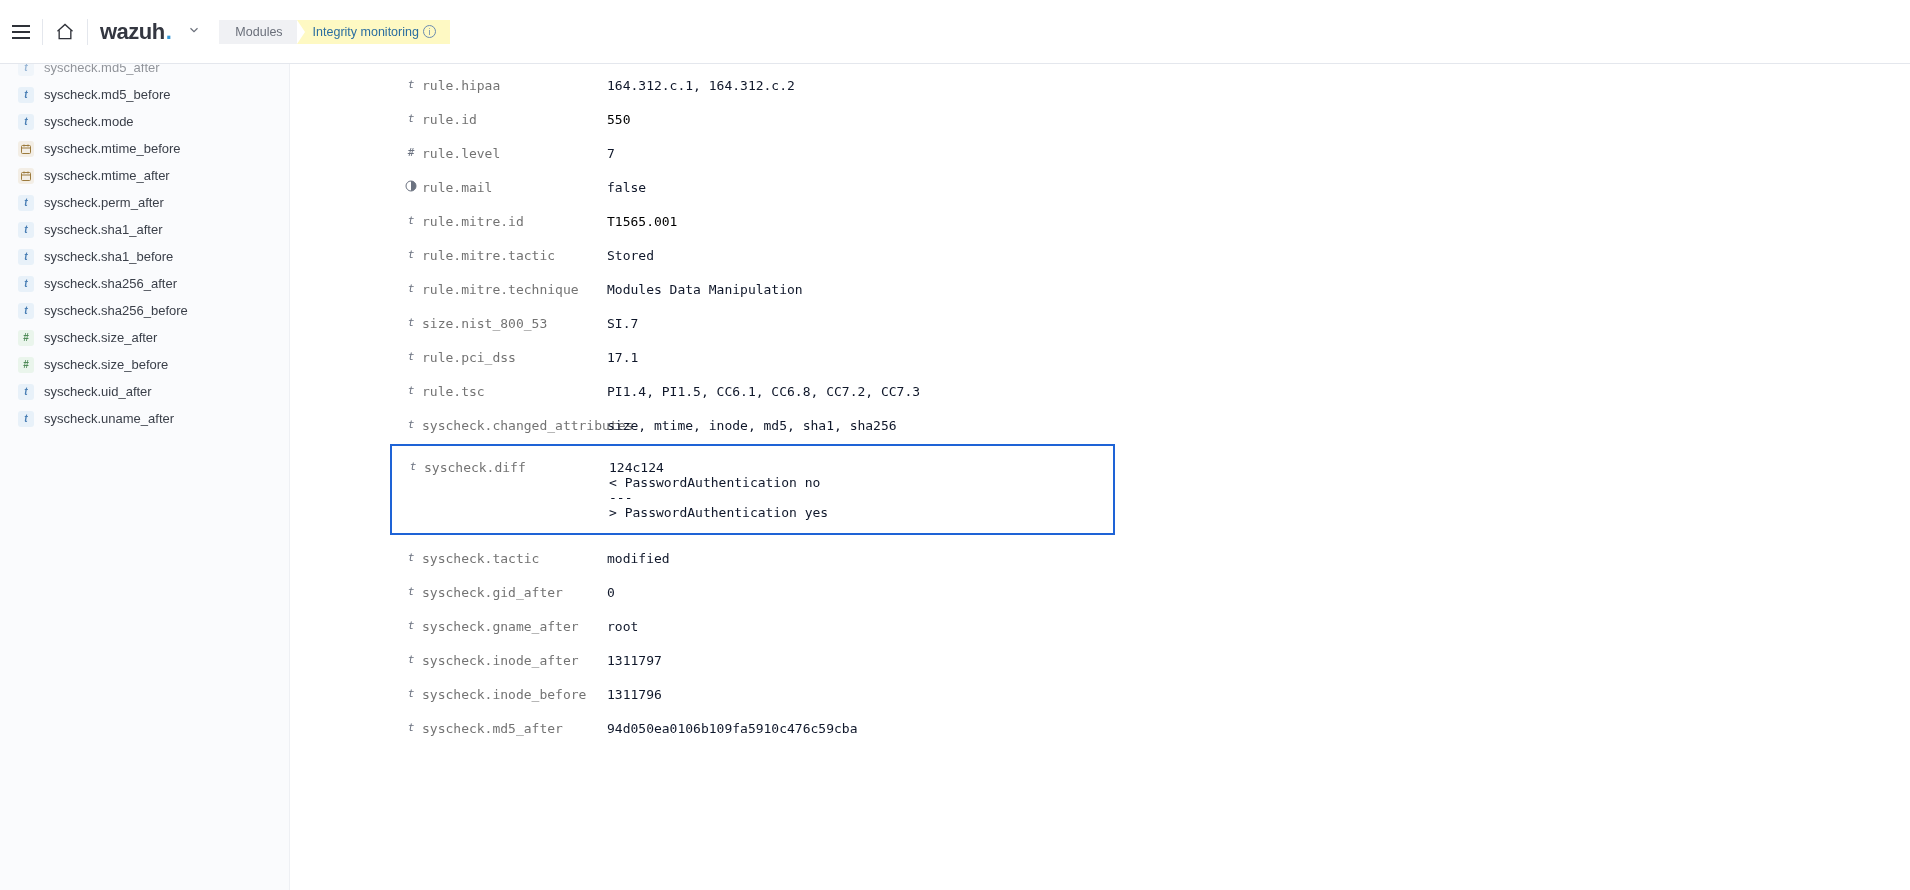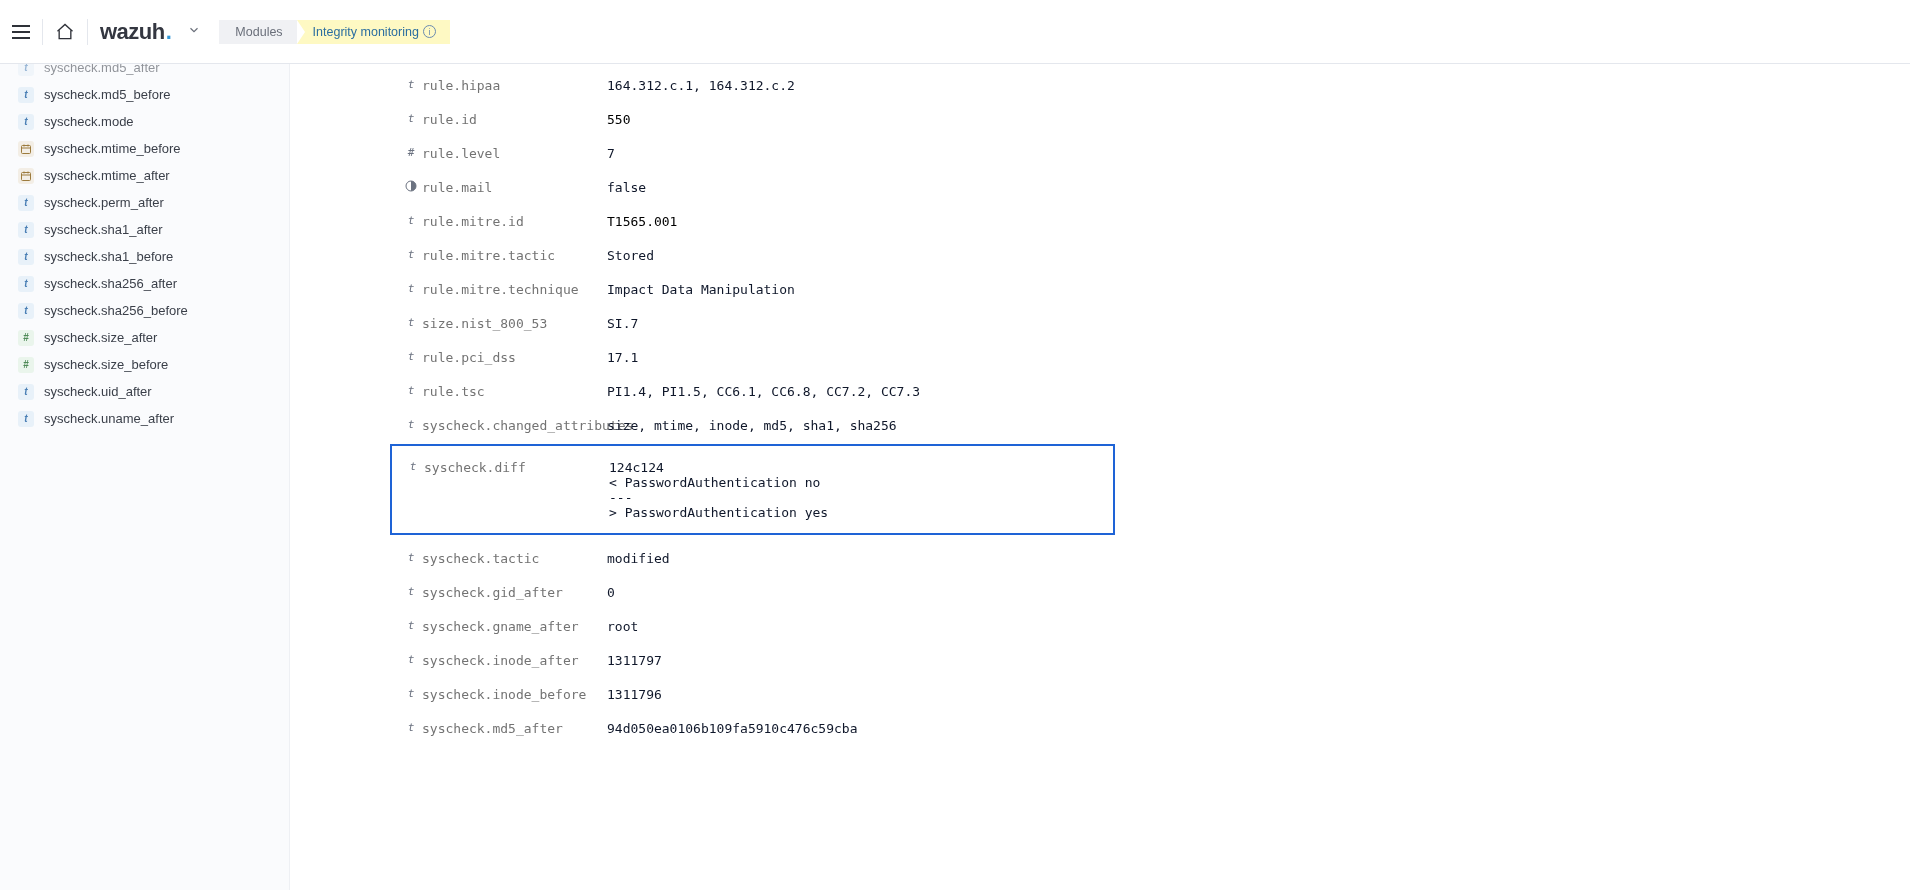--- a/index.html
+++ b/index.html
@@ -293,21 +293,21 @@
         <span class="dval link">T1565.001</span>
       </div>
       <div class="detail-row">
         <span class="dicon t">t</span>
         <span class="dkey">rule.mitre.tactic</span>
         <span class="dval">Stored</span>
       </div>
       <div class="detail-row">
         <span class="dicon t">t</span>
         <span class="dkey">rule.mitre.technique</span>
-        <span class="dval">Impact Data Manipulation</span>
+        <span class="dval">Modules Data Manipulation</span>
       </div>
       <div class="detail-row">
         <span class="dicon t">t</span>
         <span class="dkey">size.nist_800_53</span>
         <span class="dval">SI.7</span>
       </div>
       <div class="detail-row">
         <span class="dicon t">t</span>
         <span class="dkey">rule.pci_dss</span>
         <span class="dval">17.1</span>

